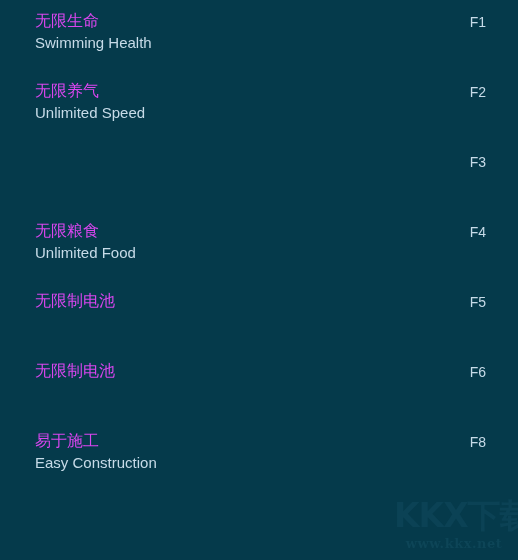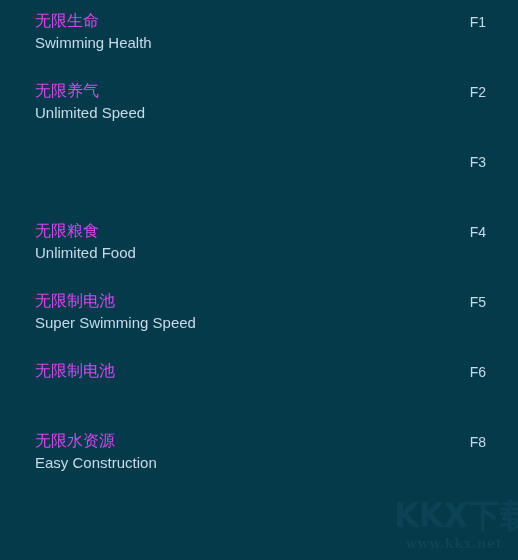--- a/index.html
+++ b/index.html
@@ -145,35 +145,34 @@
       <span class="cheat-labels">
         <span class="cheat-name-cn">无限粮食</span>
         <span class="cheat-name-en">Unlimited Food</span>
       </span>
       <span class="cheat-hotkey">F4</span>
     </div>
 
     <div class="cheat-row">
       <span class="cheat-labels">
         <span class="cheat-name-cn">无限制电池</span>
-        <span class="cheat-name-en">Super Swimming Speed</span>
       </span>
       <span class="cheat-hotkey">F5</span>
     </div>
 
     <div class="cheat-row">
       <span class="cheat-labels">
         <span class="cheat-name-cn">无限制电池</span>
       </span>
       <span class="cheat-hotkey">F6</span>
     </div>
 
 
     <div class="cheat-row">
       <span class="cheat-labels">
-        <span class="cheat-name-cn">无限水资源</span>
+        <span class="cheat-name-cn">易于施工</span>
         <span class="cheat-name-en">Easy Construction</span>
       </span>
       <span class="cheat-hotkey">F8</span>
     </div>
 
   </div>
 </div>
 
 </body></html>

